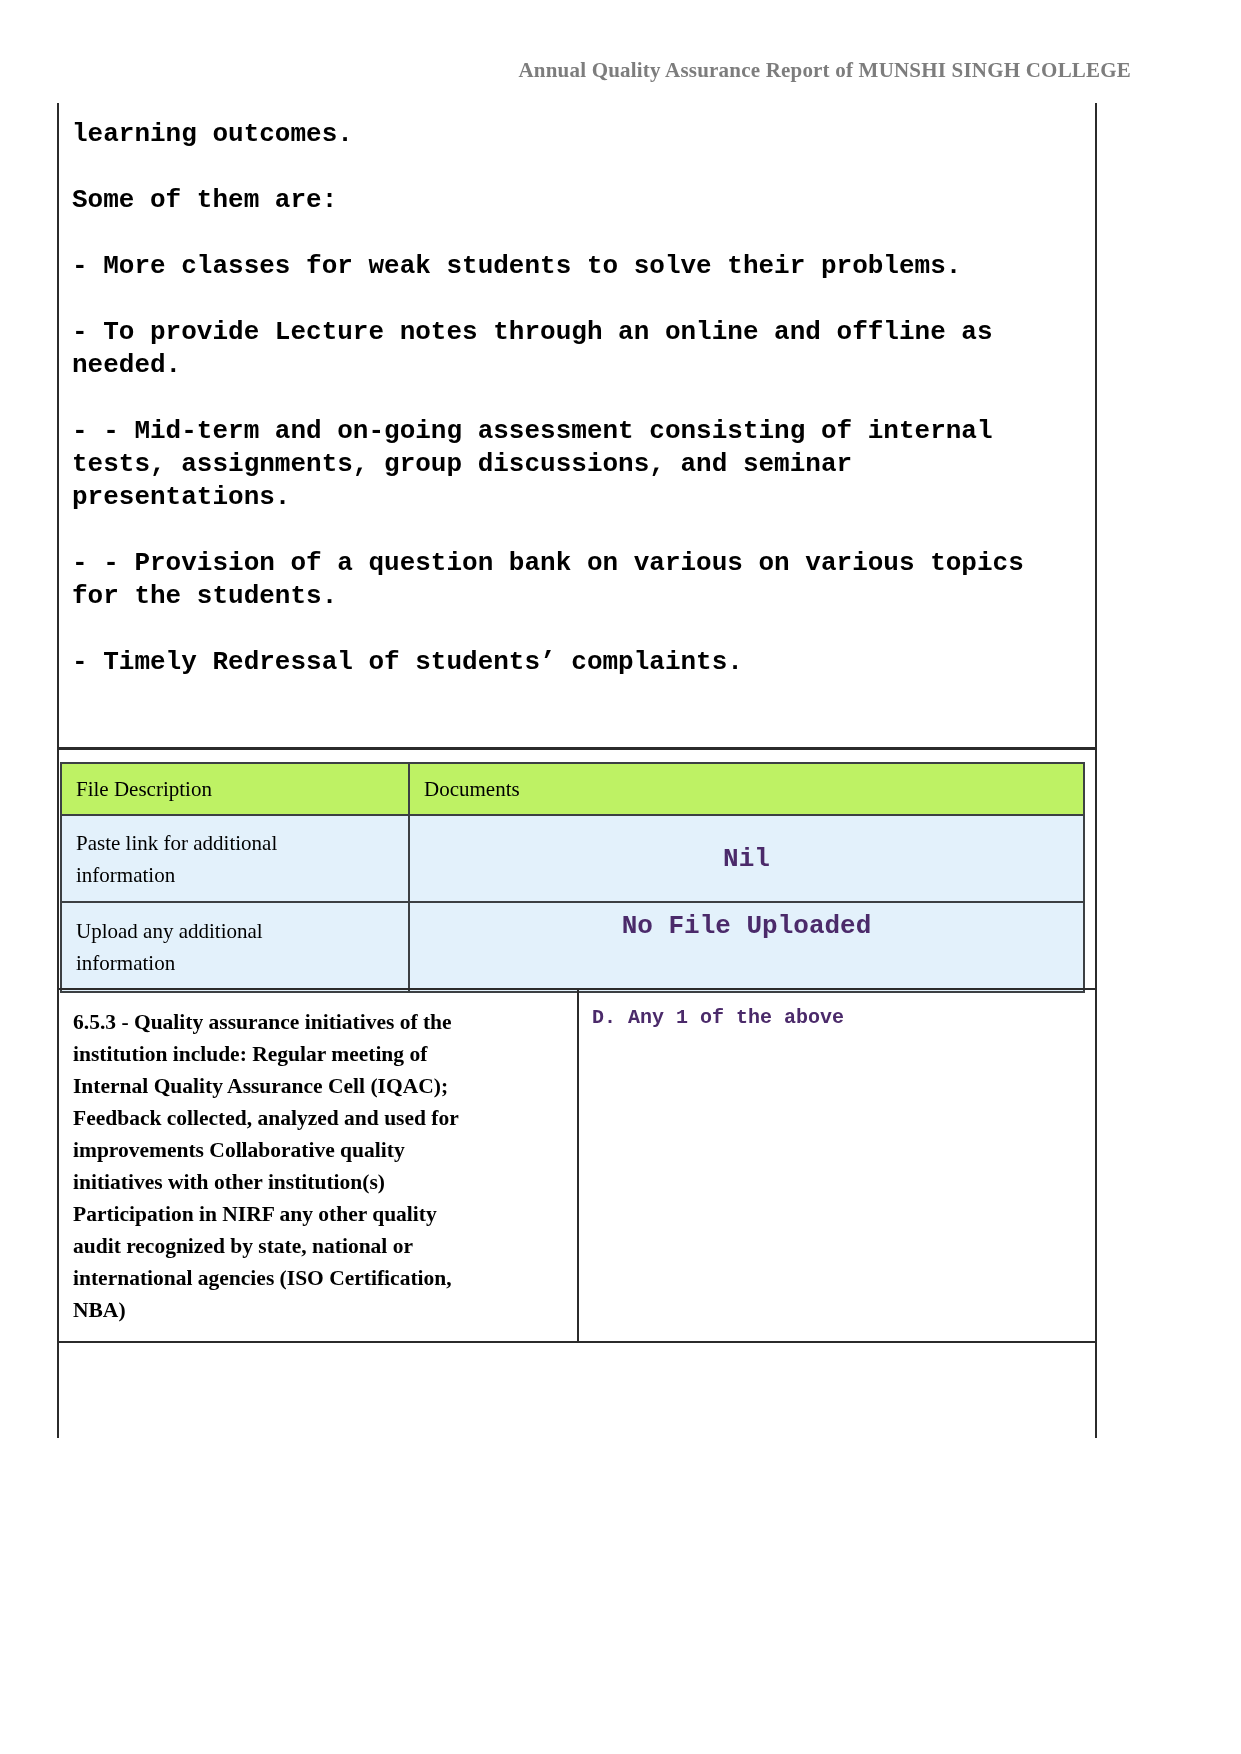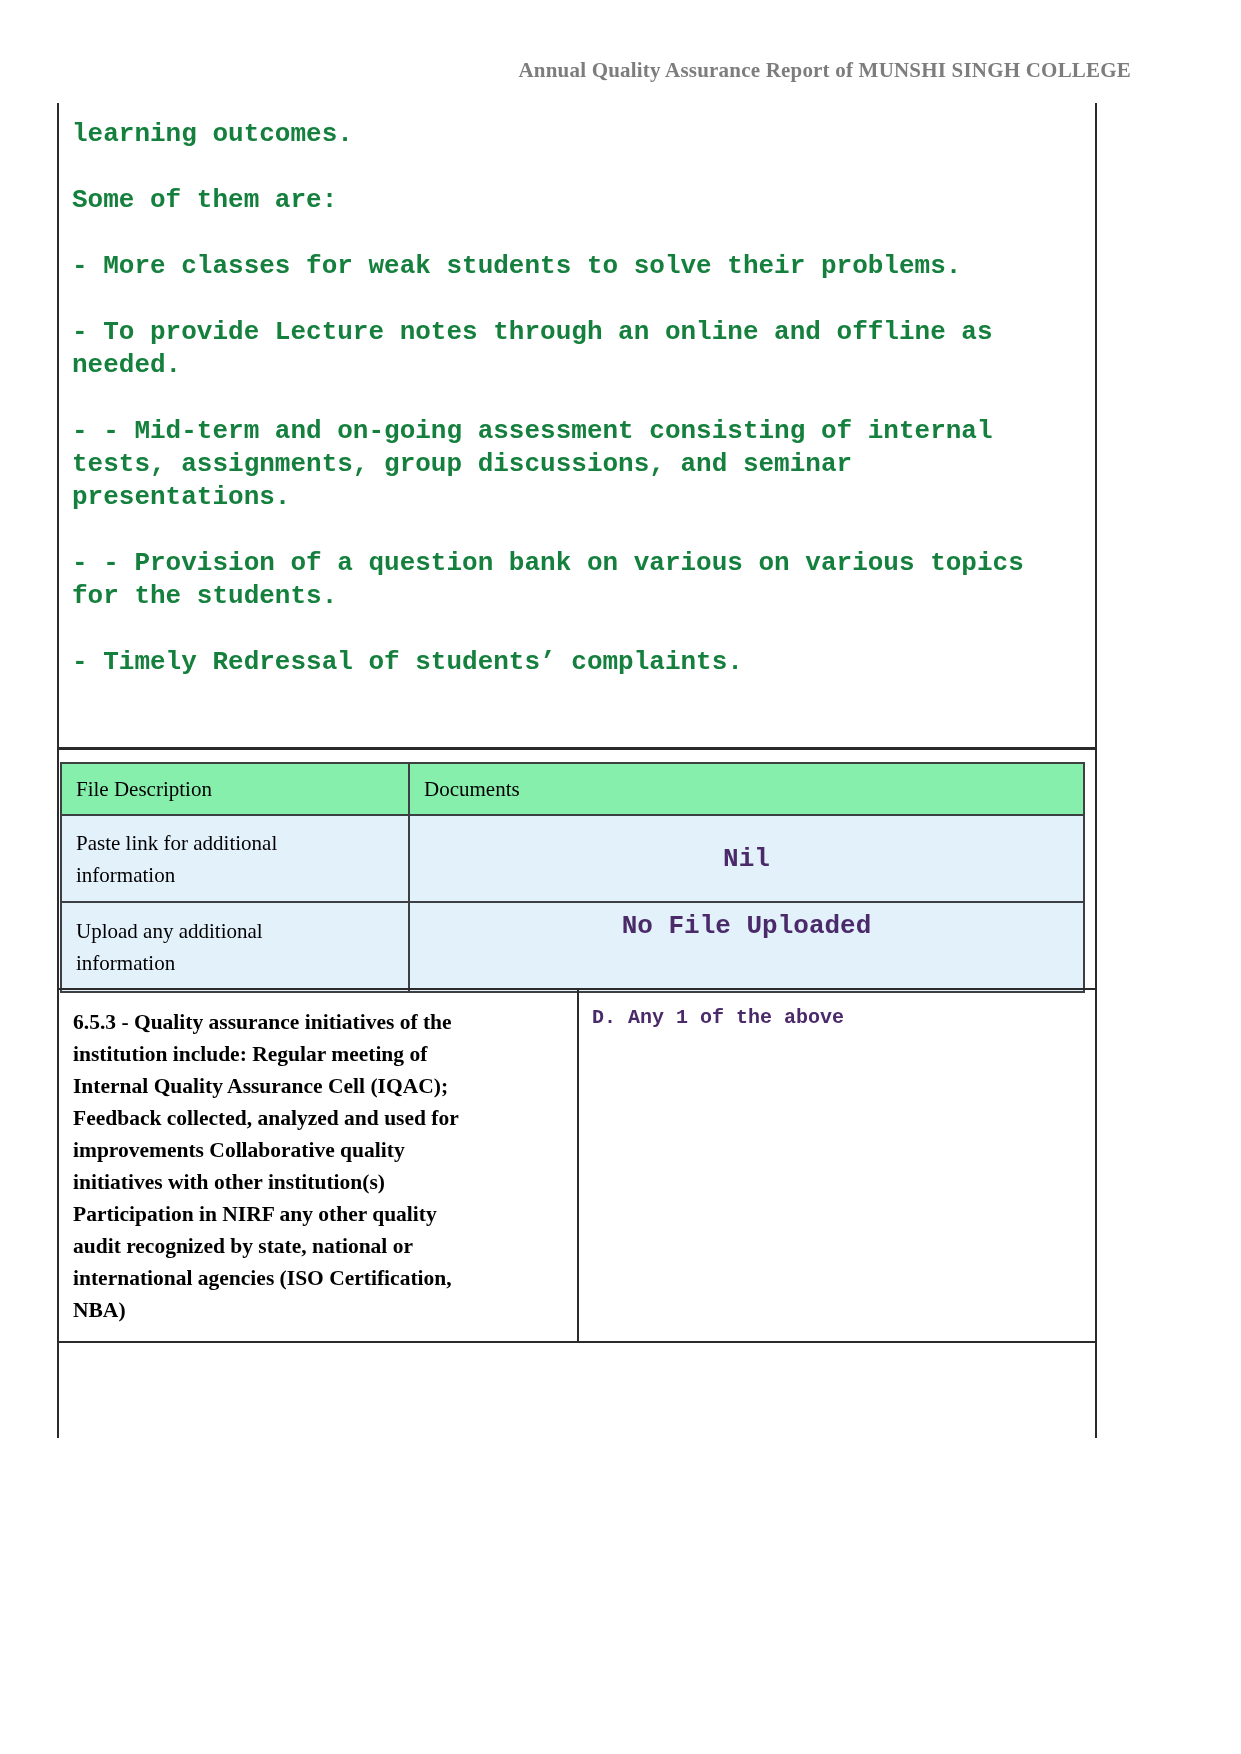--- a/index.html
+++ b/index.html
@@ -44,21 +44,21 @@
     box-sizing:border-box;
     padding:18px 20px 0 15px;
     overflow:hidden;
   }
   .para{margin:0 0 33px 0;}
   .mono-line{
     font-family:"Liberation Mono","DejaVu Sans Mono",monospace;
     font-weight:bold;
     font-size:26px;
     line-height:33px;
-    color:#15803d;
+    color:#000000;
     white-space:pre;
   }
   
   .files-table{
     position:absolute;
     left:60px;
     top:762px;
     width:1025px;
     border-collapse:collapse;
     table-layout:fixed;
@@ -66,21 +66,21 @@
   .files-table td{
     border:2px solid #3c4043;
     font-family:"Liberation Serif", serif;
     font-size:21px;
     color:#000000;
     padding:0 0 0 14px;
     vertical-align:middle;
   }
   .files-table col.c1{width:348px;}
   .files-table tr.head td{
-    background:#86efac;
+    background:#bef264;
     height:50px;
   }
   .files-table tr.datarow td{
     background:#e3f1fb;
   }
   .files-table tr.r1 td{height:85px;}
   .files-table tr.r2 td{height:80px;margin-top:37px;}
   .files-table .desc div{line-height:32px;}
   .files-table td.doc-val{
     font-family:"Liberation Mono","DejaVu Sans Mono",monospace;

